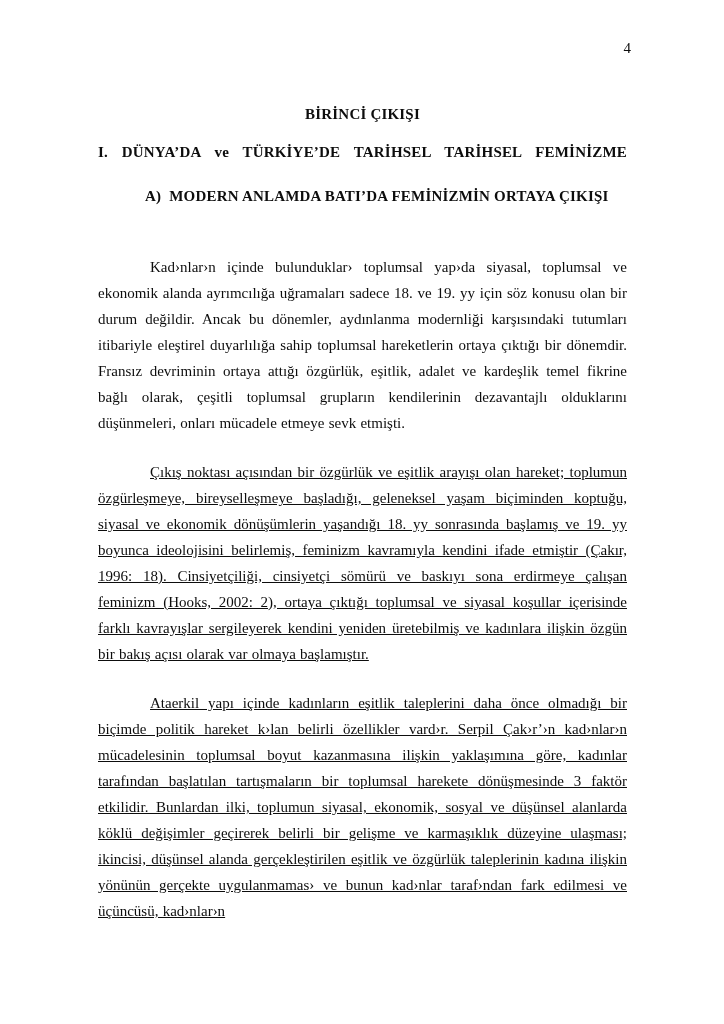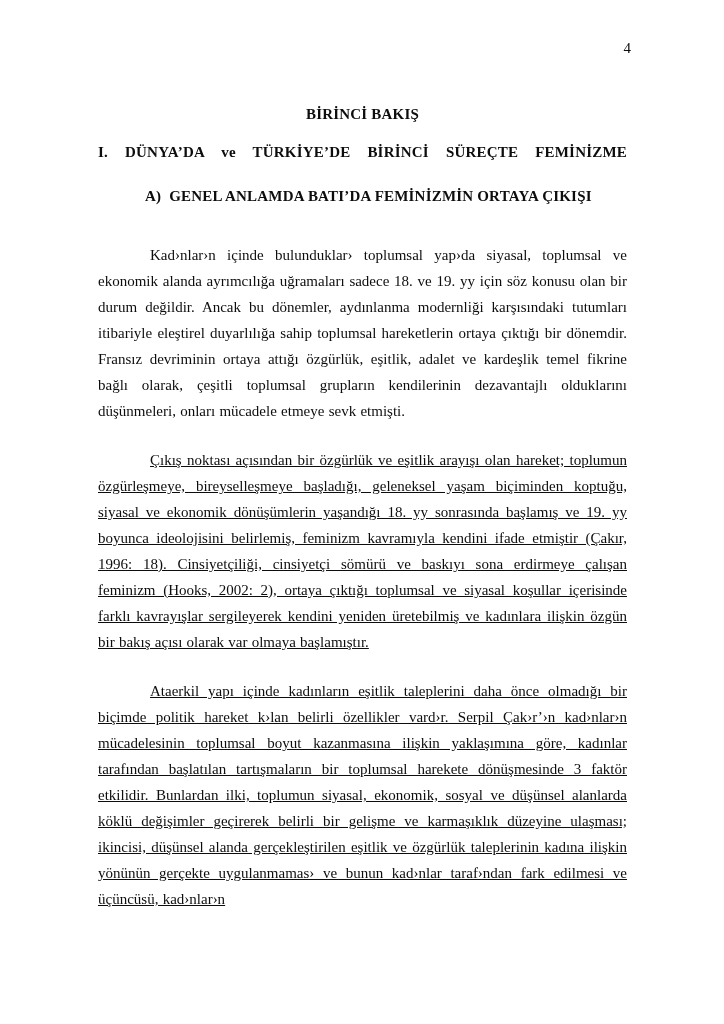--- a/index.html
+++ b/index.html
@@ -59,21 +59,21 @@
     font-size: 15px;
     font-weight: bold;
     line-height: 20px;
     letter-spacing: 0.2px;
   }
   .subsection-heading .marker {
     display: inline-block;
     margin-right: 8px;
   }
   .body-text {
-    margin-top: 36px;
+    margin-top: 48px;
   }
   .body-para {
     margin: 0 0 0 0;
     font-size: 15px;
     line-height: 26px;
     text-align: justify;
     text-indent: 52px;
     word-spacing: 0.5px;
   }
   .body-para + .body-para {
@@ -83,28 +83,28 @@
 </style>
 </head>
 <body>
 
 <div class="page">
 
   <div class="page-number">4</div>
 
   <div class="content">
 
-    <h1 class="chapter-title">BİRİNCİ BAKIŞ</h1>
+    <h1 class="chapter-title">BİRİNCİ ÇIKIŞI</h1>
 
     <h2 class="section-heading">
-      <span class="heading-line justify-last">I. DÜNYA’DA ve TÜRKİYE’DE BİRİNCİ SÜREÇTE FEMİNİZME</span>
+      <span class="heading-line justify-last">I. DÜNYA’DA ve TÜRKİYE’DE TARİHSEL TARİHSEL FEMİNİZME</span>
     </h2>
 
     <h3 class="subsection-heading">
-      <span class="marker">A)</span><span>GENEL ANLAMDA BATI’DA FEMİNİZMİN ORTAYA ÇIKIŞI</span>
+      <span class="marker">A)</span><span>MODERN ANLAMDA BATI’DA FEMİNİZMİN ORTAYA ÇIKIŞI</span>
     </h3>
 
     <div class="body-text">
       <p class="body-para">Kad›nlar›n içinde bulunduklar› toplumsal yap›da siyasal, toplumsal ve ekonomik alanda ayrımcılığa uğramaları sadece 18. ve 19. yy için söz konusu olan bir durum değildir. Ancak bu dönemler, aydınlanma modernliği karşısındaki tutumları itibariyle eleştirel duyarlılığa sahip toplumsal hareketlerin ortaya çıktığı bir dönemdir. Fransız devriminin ortaya attığı özgürlük, eşitlik, adalet ve kardeşlik temel fikrine bağlı olarak, çeşitli toplumsal grupların kendilerinin dezavantajlı olduklarını düşünmeleri, onları mücadele etmeye sevk etmişti.</p>
       <p class="body-para">Çıkış noktası açısından bir özgürlük ve eşitlik arayışı olan hareket; toplumun özgürleşmeye, bireyselleşmeye başladığı, geleneksel yaşam biçiminden koptuğu, siyasal ve ekonomik dönüşümlerin yaşandığı 18. yy sonrasında başlamış ve 19. yy boyunca ideolojisini belirlemiş, feminizm kavramıyla kendini ifade etmiştir (Çakır, 1996: 18). Cinsiyetçiliği, cinsiyetçi sömürü ve baskıyı sona erdirmeye çalışan feminizm (Hooks, 2002: 2), ortaya çıktığı toplumsal ve siyasal koşullar içerisinde farklı kavrayışlar sergileyerek kendini yeniden üretebilmiş ve kadınlara ilişkin özgün bir bakış açısı olarak var olmaya başlamıştır.</p>
       <p class="body-para">Ataerkil yapı içinde kadınların eşitlik taleplerini daha önce olmadığı bir biçimde politik hareket k›lan belirli özellikler vard›r. Serpil Çak›r’›n kad›nlar›n mücadelesinin toplumsal boyut kazanmasına ilişkin yaklaşımına göre, kadınlar tarafından başlatılan tartışmaların bir toplumsal harekete dönüşmesinde 3 faktör etkilidir. Bunlardan ilki, toplumun siyasal, ekonomik, sosyal ve düşünsel alanlarda köklü değişimler geçirerek belirli bir gelişme ve karmaşıklık düzeyine ulaşması; ikincisi, düşünsel alanda gerçekleştirilen eşitlik ve özgürlük taleplerinin kadına ilişkin yönünün gerçekte uygulanmamas› ve bunun kad›nlar taraf›ndan fark edilmesi ve üçüncüsü, kad›nlar›n</p>
     </div>
 
   </div>
 </div>

